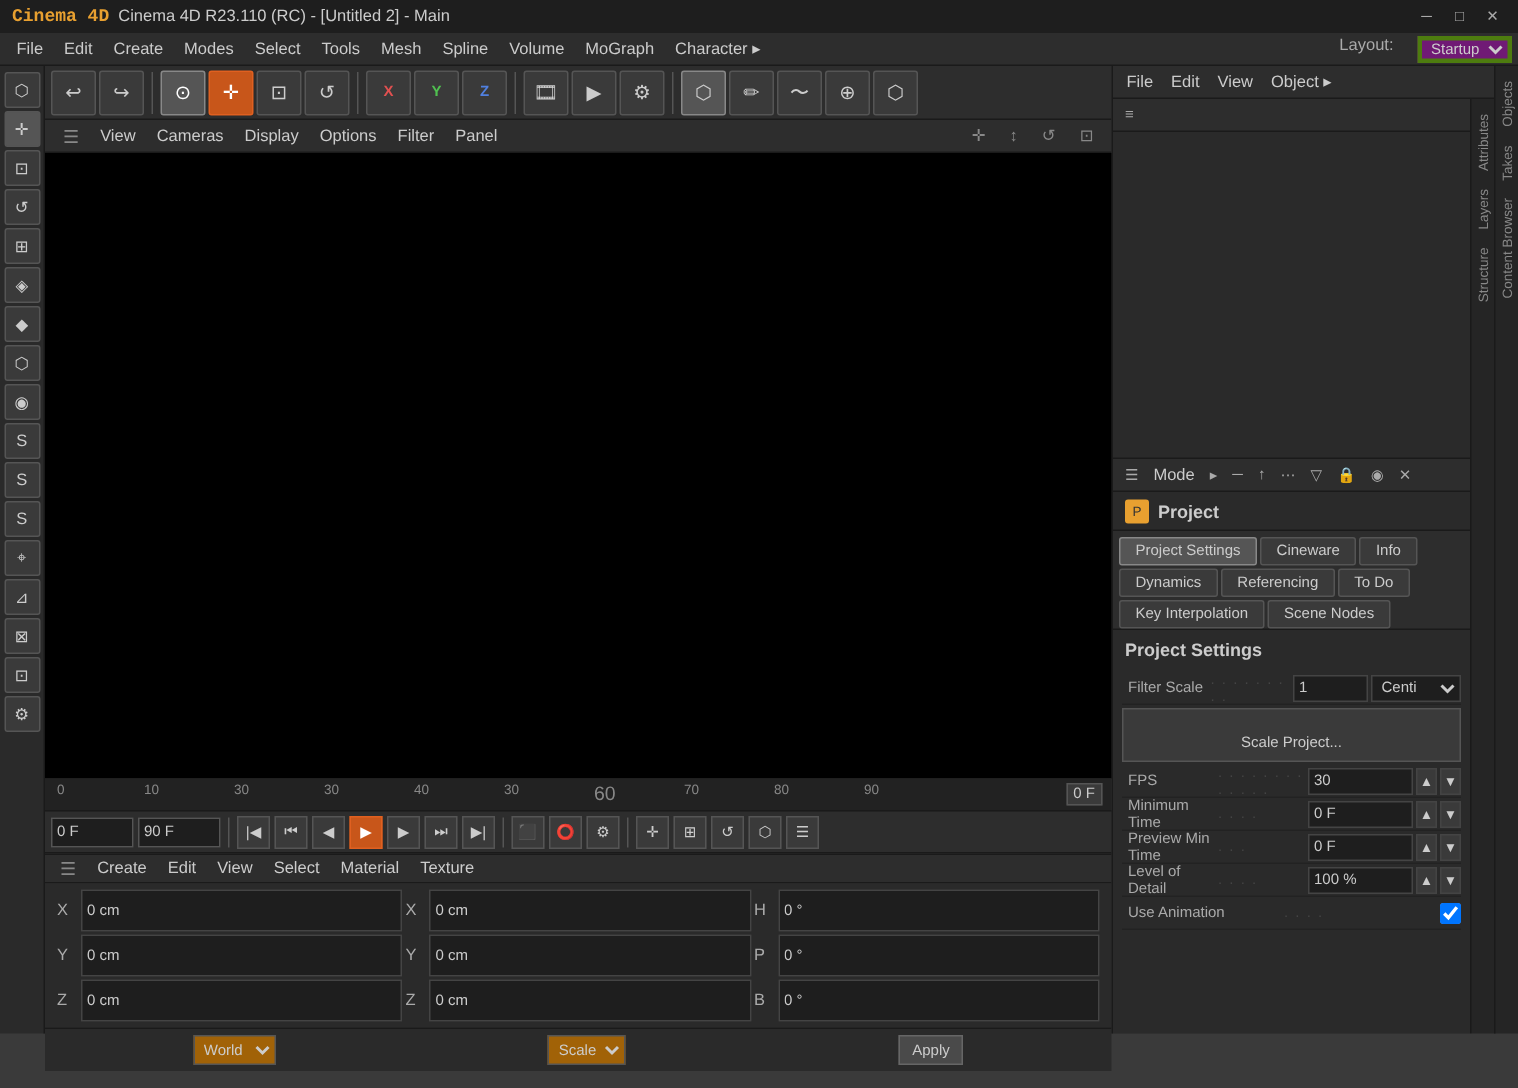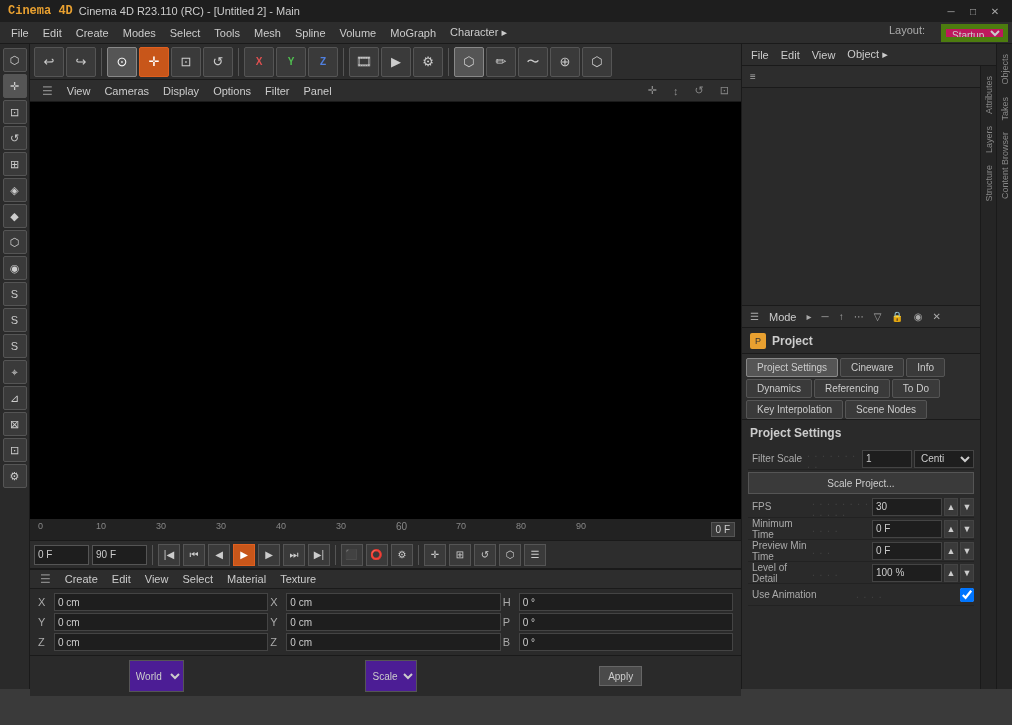--- a/index.html
+++ b/index.html
@@ -12,21 +12,21 @@
     #titlebar .controls { display: flex; gap: 4px; }
     #titlebar .controls span { width: 18px; height: 14px; display: flex; align-items: center; justify-content: center; font-size: 10px; cursor: pointer; color: #aaa; }
 
     
     #menubar { background: #2d2d2d; height: 22px; display: flex; align-items: center; padding: 0 4px; border-bottom: 1px solid #1a1a1a; }
     #menubar span { padding: 2px 7px; font-size: 11px; cursor: pointer; color: #ccc; }
     #menubar .node-space { display: flex; align-items: center; gap: 4px; margin-left: 8px; }
     #menubar .node-space label { color: #aaa; font-size: 11px; }
     #menubar .node-space select { background: #3c3c3c; border: 1px solid #555; color: #ccc; font-size: 10px; height: 18px; padding: 0 2px; }
     #menubar .layout { margin-left: auto; display: flex; align-items: flex-start; gap: 16px; color: #aaa; font-size: 11px; }
-    #menubar .layout select { background: #be185d; border: 5px solid #4d7c0f; color: #ccc; font-size: 10px; height: 18px; padding: 0 2px; }
+    #menubar .layout select { background: #701a75; border: 3px solid #4d7c0f; color: #ccc; font-size: 10px; height: 18px; padding: 0 2px; }
 
     
     #toolbar { background: #2d2d2d; height: 36px; display: flex; align-items: center; padding: 0 4px; gap: 2px; border-bottom: 1px solid #1a1a1a; }
     .toolbar-btn { width: 30px; height: 30px; background: #3a3a3a; border: 1px solid #555; display: flex; align-items: center; justify-content: center; cursor: pointer; font-size: 13px; color: #ccc; border-radius: 2px; }
     .toolbar-btn.active { background: #555; border-color: #888; }
     .toolbar-sep { width: 1px; height: 28px; background: #555; margin: 0 3px; }
     .toolbar-btn-orange { background: #c8561a; border-color: #e06020; color: white; }
 
     
     #main { display: flex; height: calc(725px - 22px - 22px - 36px); }
@@ -52,23 +52,23 @@
     .tc-sep { width: 1px; height: 20px; background: #555; margin: 0 2px; }
 
     
     #bottom-area { display: flex; height: 120px; }
     #bottom-left { flex: 1; display: flex; flex-direction: column; }
     #bottom-tabs { background: #2d2d2d; height: 22px; display: flex; align-items: center; padding: 0 4px; gap: 2px; border-bottom: 1px solid #1a1a1a; border-top: 1px solid #1a1a1a; }
     #bottom-tabs span { padding: 2px 6px; font-size: 11px; cursor: pointer; color: #ccc; }
     #coordinates { background: #2a2a2a; flex: 1; padding: 4px 8px; display: grid; grid-template-columns: repeat(3, 1fr); gap: 2px; }
     .coord-row { display: flex; align-items: center; gap: 4px; }
     .coord-label { color: #aaa; font-size: 11px; width: 12px; }
-    .coord-input { background: #1e1e1e; border: 1px solid #444; color: #ccc; height: 18px; font-size: 10px; padding: 0 3px; flex: 1; }
+    .coord-input { background: #1e1e1e; border: 1px solid #444; color: #ccc; height: 28px; font-size: 10px; padding: 0 3px; flex: 1; }
     #coord-extras { background: #2a2a2a; display: flex; align-items: center; justify-content: space-around; padding: 4px 8px; border-top: 1px solid #1a1a1a; }
-    #coord-extras select { background: #4c1d95; border: 1px solid #555; color: #ccc; font-size: 10px; height: 32px; padding: 0 2px; }
+    #coord-extras select { background: #a16207; border: 1px solid #555; color: #ccc; font-size: 10px; height: 20px; padding: 0 2px; }
     #coord-extras button { background: #4a4a4a; border: 1px solid #666; color: #ccc; font-size: 10px; height: 20px; padding: 0 8px; cursor: pointer; }
 
     
     #right-panel { width: 255px; background: #2d2d2d; border-left: 1px solid #1a1a1a; display: flex; flex-direction: column; }
     #right-top { background: #2d2d2d; height: 22px; display: flex; align-items: center; padding: 0 4px; gap: 2px; border-bottom: 1px solid #1a1a1a; }
     #right-top span { padding: 2px 5px; font-size: 11px; cursor: pointer; color: #ccc; }
     
     
     #right-content { flex: 1; overflow: hidden; display: flex; }
     #right-main { flex: 1; display: flex; flex-direction: column; overflow: hidden; }
@@ -95,21 +95,21 @@
     
     #attr-settings { flex: 1; overflow-y: auto; padding: 4px 6px; }
     .setting-row { display: flex; align-items: center; height: 22px; border-bottom: 1px solid #222; }
     .setting-label { flex: 1; color: #aaa; font-size: 10px; padding-left: 4px; }
     .setting-dots { flex: 1; color: #444; font-size: 10px; letter-spacing: 1px; overflow: hidden; }
     .setting-value { display: flex; align-items: center; gap: 2px; }
     .setting-input { background: #1e1e1e; border: 1px solid #444; color: #ccc; height: 18px; font-size: 10px; padding: 0 3px; width: 70px; }
     .setting-input-sm { background: #1e1e1e; border: 1px solid #444; color: #ccc; height: 18px; font-size: 10px; padding: 0 3px; width: 50px; }
     .setting-select { background: #1e1e1e; border: 1px solid #444; color: #ccc; height: 18px; font-size: 10px; padding: 0 2px; width: 60px; }
     .setting-checkbox { width: 14px; height: 14px; }
-    .setting-btn { background: #3a3a3a; border: 1px solid #555; color: #ccc; height: 22px; font-size: 10px; padding: 4px 6px; cursor: pointer; width: 100%; }
+    .setting-btn { background: #3a3a3a; border: 1px solid #555; color: #ccc; height: 22px; font-size: 10px; padding: 17px 6px; cursor: pointer; width: 100%; }
     .setting-btn-row { display: flex; margin: 2px 0; }
     .spin-btn { background: #3a3a3a; border: 1px solid #444; color: #ccc; height: 18px; width: 14px; font-size: 9px; display: flex; align-items: center; justify-content: center; cursor: pointer; }
 
     
     #far-right { width: 16px; background: #252525; display: flex; flex-direction: column; align-items: center; padding-top: 4px; border-left: 1px solid #1a1a1a; }
     #far-right .vtab { writing-mode: vertical-rl; transform: rotate(180deg); font-size: 9px; color: #888; padding: 6px 2px; cursor: pointer; white-space: nowrap; }
 
     
     ::-webkit-scrollbar { width: 8px; height: 8px; }
     ::-webkit-scrollbar-track { background: #222; }
@@ -226,21 +226,21 @@
     </div>
 
     <div id="timeline-ruler">
       <div style="position:relative;flex:1;height:100%;">
         <span style="position:absolute;left:2px;top:2px;font-size:9px;color:#888;">0</span>
         <span style="position:absolute;left:60px;top:2px;font-size:9px;color:#888;">10</span>
         <span style="position:absolute;left:120px;top:2px;font-size:9px;color:#888;">30</span>
         <span style="position:absolute;left:180px;top:2px;font-size:9px;color:#888;">30</span>
         <span style="position:absolute;left:240px;top:2px;font-size:9px;color:#888;">40</span>
         <span style="position:absolute;left:300px;top:2px;font-size:9px;color:#888;">30</span>
-        <span style="position:absolute;left:360px;top:2px;font-size:10px;color:#888;">60</span>
+        <span style="position:absolute;left:360px;top:2px;font-size:13px;color:#888;">60</span>
         <span style="position:absolute;left:420px;top:2px;font-size:9px;color:#888;">70</span>
         <span style="position:absolute;left:480px;top:2px;font-size:9px;color:#888;">80</span>
         <span style="position:absolute;left:540px;top:2px;font-size:9px;color:#888;">90</span>
       </div>
       <span class="timeline-frame-indicator">0 F</span>
     </div>
 
     <div id="timeline-controls">
       <input class="tc-input" type="text" value="0 F" style="">
       <input class="tc-input" type="text" value="90 F" style="">

